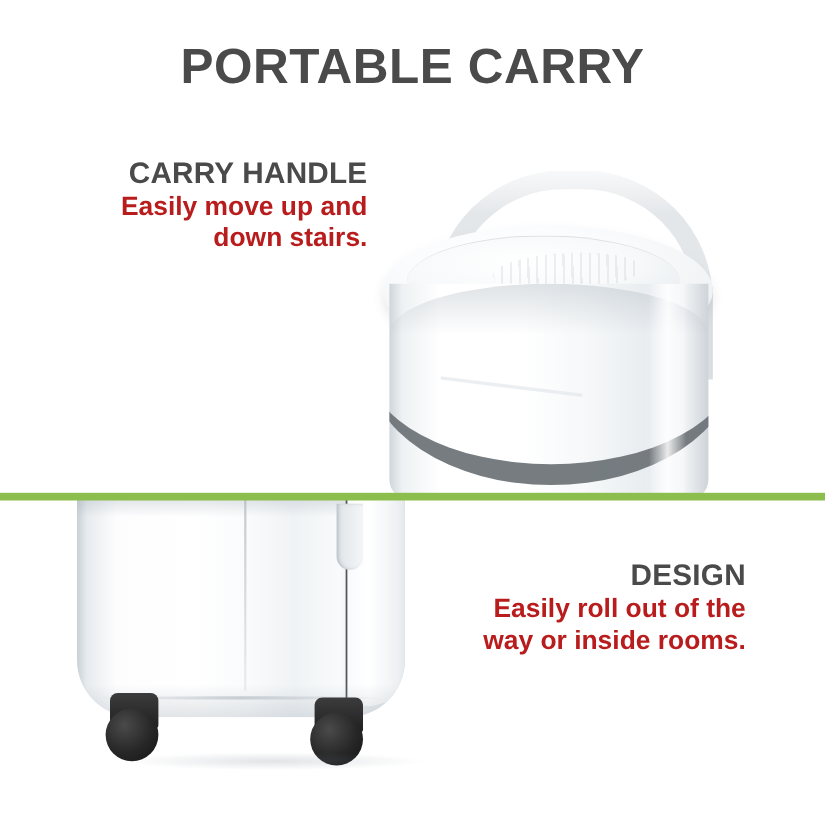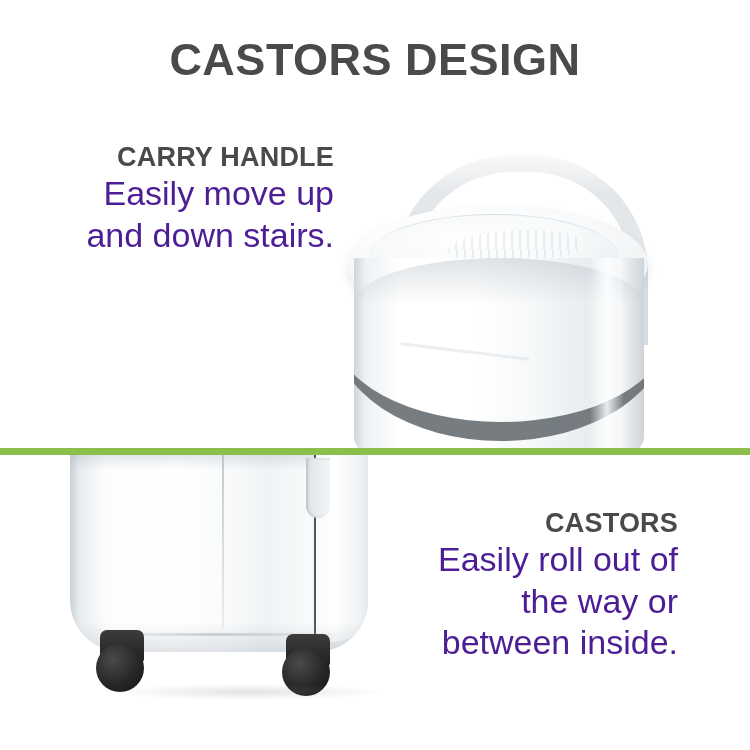--- a/index.html
+++ b/index.html
@@ -24,21 +24,21 @@
     line-height:1.05;
   }
 
   
   .callout{ position:absolute; text-align:right; color:#575757; }
   .callout .hd{
     font-weight:bold; color:#4a4a4a;
     font-size:27px; line-height:1.14; letter-spacing:0.2px;
   }
   .callout .bd{
-    font-size:34px; line-height:1.23; font-weight:400; color:#4c1d95;
+    font-size:24px; line-height:1.23; font-weight:700; color:#b91c1c;
   }
   .callout .bd.second{ margin-top:29px; }
 
   #carry-block{ left:78px; top:142px; width:256px; }
   #castors-block{ left:432px; top:508px; width:246px; }
 
   
   .divider{
     position:absolute; left:0; top:448px; width:750px; height:7px;
     background:#8cbe4e; z-index:40;
@@ -202,21 +202,21 @@
     position:absolute; left:56px; top:232px; width:270px; height:16px;
     border-radius:50%;
     background:radial-gradient(ellipse at center, rgba(120,130,140,.22), rgba(255,255,255,0) 72%);
   }
 </style>
 </head>
 <body>
 
 <div class="stage">
 
-  <div class="page-title">CASTORS DESIGN</div>
+  <div class="page-title">PORTABLE CARRY</div>
 
   <div class="unit-top">
     <div class="handle-outer"></div>
     <div class="handle-leg-l"></div>
     <div class="handle-leg-r"></div>
 
     <div class="lid"></div>
     <div class="lid-inner"></div>
     <div class="lid-grille"></div>
     <div class="lid-dot"></div>
@@ -254,17 +254,17 @@
 
     <div class="floor-shadow"></div>
   </div>
 
   <div class="callout" id="carry-block">
     <div class="hd">CARRY HANDLE</div>
     <div class="bd">Easily move up and down stairs.</div>
   </div>
 
   <div class="callout" id="castors-block">
-    <div class="hd">CASTORS</div>
-    <div class="bd">Easily roll out of the way or between inside.</div>
+    <div class="hd">DESIGN</div>
+    <div class="bd">Easily roll out of the way or inside rooms.</div>
   </div>
 
 </div>
 
 </body></html>

